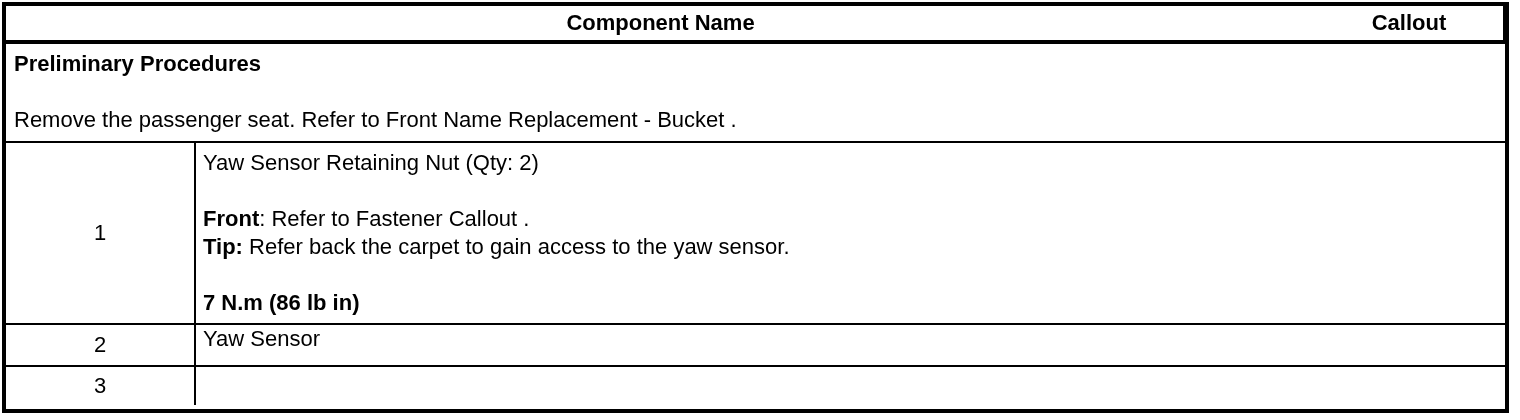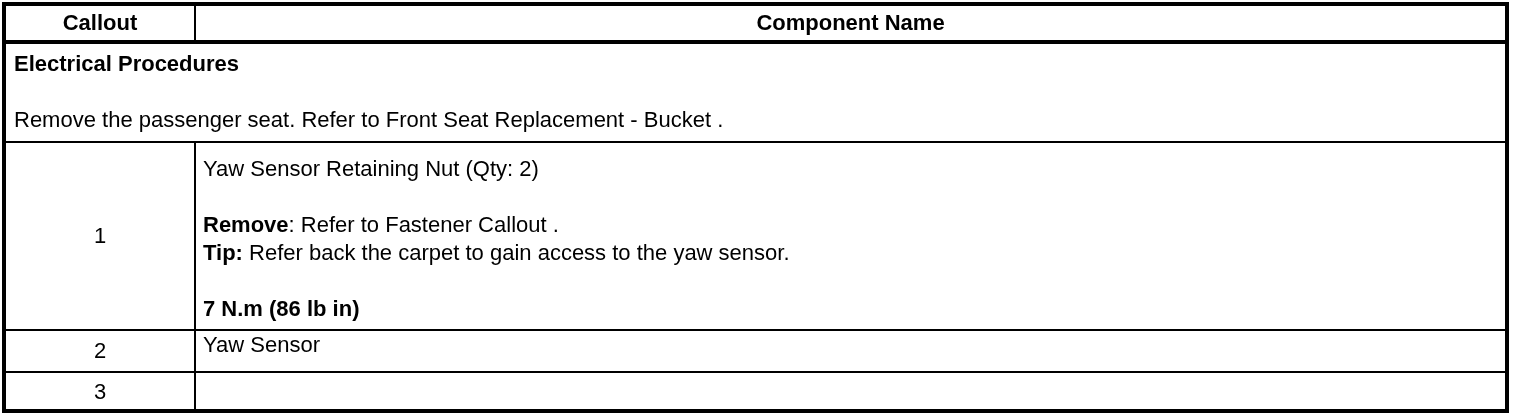--- a/index.html
+++ b/index.html
@@ -38,51 +38,51 @@
     border-bottom: 2px solid #000000;
     padding: 6px 10px 7px 8px;
   }
   .prelim-title { font-weight: bold; }
   .blank-line { height: 28px; }
   .row.item { border-bottom: 2px solid #000000; }
   .row.item.last { border-bottom: none; }
   .content-cell {
     flex: 1 1 auto;
     display: block;
-    padding: 12px 10px 6px 7px;
+    padding: 6px 10px 6px 7px;
   }
   .row.r2 { height: 42px; }
   .row.r3 { height: 38px; }
   .row.r2 .content-cell, .row.r3 .content-cell {
     display: flex; padding: 0 26px 0 7px;
   }
   .b { font-weight: bold; }
 </style>
 </head>
 <body>
 
 <div class="doc-table">
 
   <div class="row header">
+    <div class="cell name-col header-cell">Component Name</div>
     <div class="cell callout-col header-cell">Callout</div>
-    <div class="cell name-col header-cell">Component Name</div>
   </div>
 
   <div class="row preliminary">
-    <div class="prelim-title">Electrical Procedures</div>
+    <div class="prelim-title">Preliminary Procedures</div>
     <div class="blank-line"></div>
-    <div class="prelim-text">Remove the passenger seat. Refer to Front Seat Replacement - Bucket .</div>
+    <div class="prelim-text">Remove the passenger seat. Refer to Front Name Replacement - Bucket .</div>
   </div>
 
   <div class="row item r1">
     <div class="cell callout-col">1</div>
     <div class="content-cell">
       <div class="line">Yaw Sensor Retaining Nut (Qty: 2)</div>
       <div class="blank-line"></div>
-      <div class="line"><span class="b">Remove</span><span>: Refer to Fastener Callout .</span></div>
+      <div class="line"><span class="b">Front</span><span>: Refer to Fastener Callout .</span></div>
       <div class="line"><span class="b">Tip:</span><span> Refer back the carpet to gain access to the yaw sensor.</span></div>
       <div class="blank-line"></div>
       <div class="line b">7 N.m (86 lb in)</div>
     </div>
   </div>
 
   <div class="row item r2">
     <div class="cell callout-col">2</div>
     <div class="content-cell">
       <div class="line">Yaw Sensor</div>

